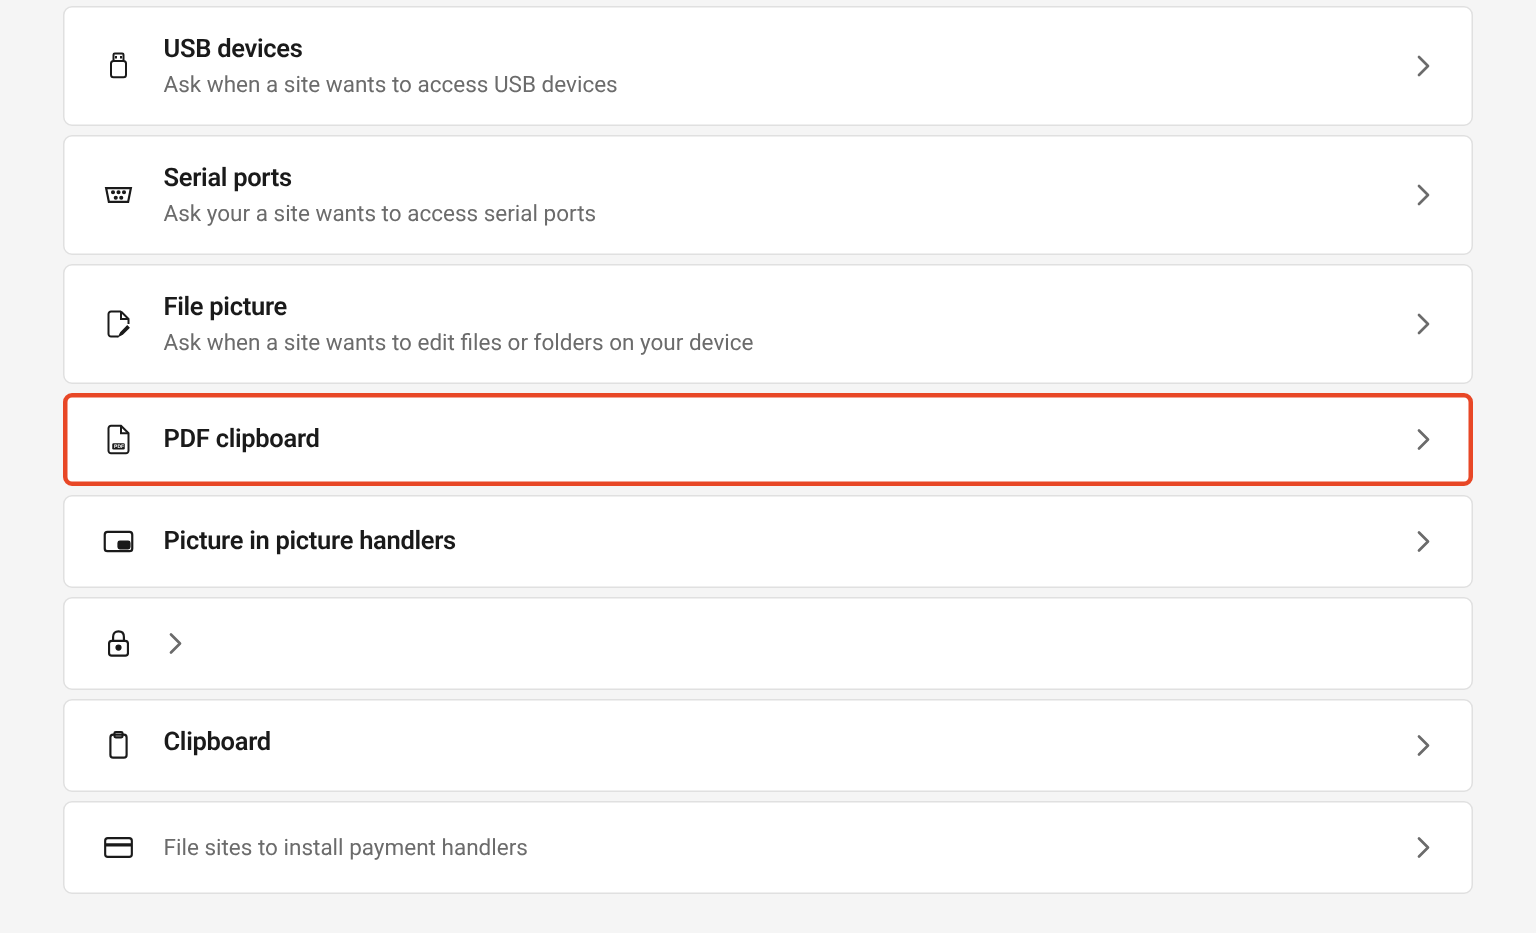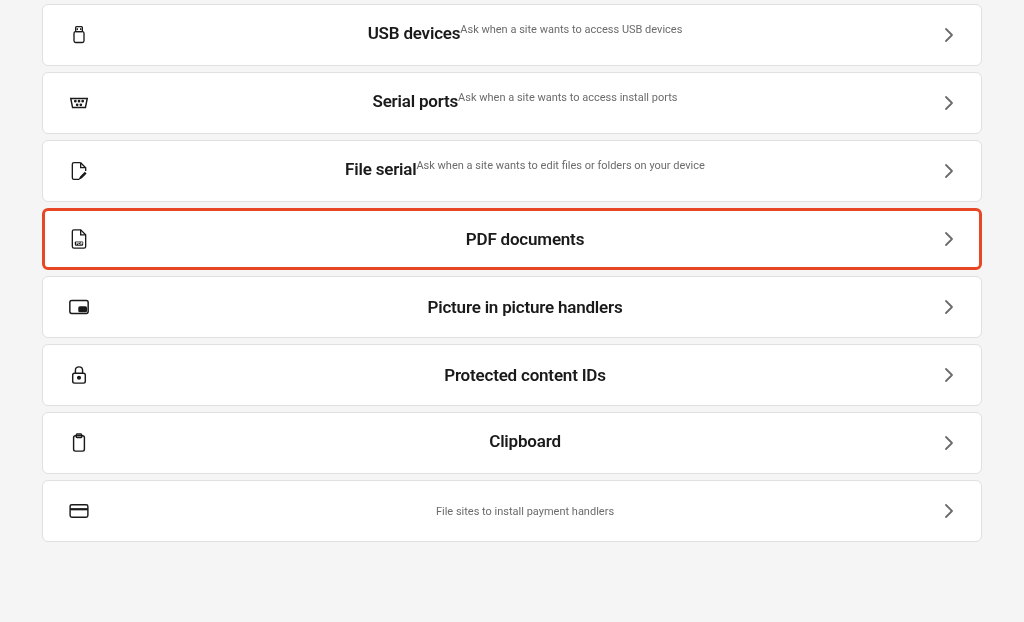--- a/index.html
+++ b/index.html
@@ -42,35 +42,34 @@
       flex-shrink: 0;
       display: flex;
       align-items: center;
       justify-content: center;
       margin-right: 18px;
       color: #1a1a1a;
     }
     .item-content {
       flex: 1;
       display: flex;
-      flex-direction: row;
+      flex-direction: column;
       justify-content: center;
     }
     .item-title {
       font-size: 17px;
       font-weight: 600;
       color: #1a1a1a;
       margin-bottom: 4px;
       letter-spacing: -0.2px;
     }
     .item-subtitle {
-      font-size: 11px;
+      font-size: 15px;
       color: #6b6b6b;
       font-weight: 400;
-      text-align: center;
     }
     .item-chevron {
       width: 16px;
       height: 16px;
       flex-shrink: 0;
       display: flex;
       align-items: center;
       justify-content: center;
       color: #6b6b6b;
     }
@@ -112,60 +111,60 @@
         <path d="M 3 2 L 21 2 L 19 12 L 5 12 Z"></path>
         <circle cx="8" cy="5" r="0.7" fill="currentColor"></circle>
         <circle cx="12" cy="5" r="0.7" fill="currentColor"></circle>
         <circle cx="16" cy="5" r="0.7" fill="currentColor"></circle>
         <circle cx="10" cy="9" r="0.7" fill="currentColor"></circle>
         <circle cx="14" cy="9" r="0.7" fill="currentColor"></circle>
       </svg>
     </div>
     <div class="item-content">
       <div class="item-title">Serial ports</div>
-      <div class="item-subtitle">Ask when a site wants to access install ports</div>
+      <div class="item-subtitle">Ask your a site wants to access serial ports</div>
     </div>
     <div class="item-chevron">
       <svg width="10" height="16" viewBox="0 0 10 16" fill="none" stroke="currentColor" stroke-width="1.8" stroke-linecap="round" stroke-linejoin="round">
         <path d="M2 2 L8 8 L2 14"></path>
       </svg>
     </div>
   </div>
 
   <div class="settings-item">
     <div class="item-icon">
       <svg width="20" height="20" viewBox="0 0 24 24" fill="none" stroke="currentColor" stroke-width="1.6">
         <path d="M14 2 L6 2 C5 2 4 3 4 4 L4 20 C4 21 5 22 6 22 L12 22"></path>
         <path d="M14 2 L14 8 L20 8"></path>
         <path d="M14 2 L20 8 L20 12"></path>
         <path d="M 20 15 L 15 20 L 13 21 L 14 19 L 19 14 Z" fill="currentColor"></path>
       </svg>
     </div>
     <div class="item-content">
-      <div class="item-title">File serial</div>
+      <div class="item-title">File picture</div>
       <div class="item-subtitle">Ask when a site wants to edit files or folders on your device</div>
     </div>
     <div class="item-chevron">
       <svg width="10" height="16" viewBox="0 0 10 16" fill="none" stroke="currentColor" stroke-width="1.8" stroke-linecap="round" stroke-linejoin="round">
         <path d="M2 2 L8 8 L2 14"></path>
       </svg>
     </div>
   </div>
 
   <div class="settings-item highlighted no-subtitle">
     <div class="item-icon">
       <svg width="20" height="22" viewBox="0 0 24 26" fill="none" stroke="currentColor" stroke-width="1.6">
         <path d="M14 2 L6 2 C5 2 4 3 4 4 L4 22 C4 23 5 24 6 24 L18 24 C19 24 20 23 20 22 L20 8 Z"></path>
         <path d="M14 2 L14 8 L20 8"></path>
         <rect x="7" y="16" width="10" height="5" rx="1" fill="currentColor" stroke="none"></rect>
         <text x="8.5" y="20" font-size="4" fill="#fff" font-family="Arial" font-weight="bold" stroke="none">PDF</text>
       </svg>
     </div>
     <div class="item-content">
-      <div class="item-title">PDF documents</div>
+      <div class="item-title">PDF clipboard</div>
     </div>
     <div class="item-chevron">
       <svg width="10" height="16" viewBox="0 0 10 16" fill="none" stroke="currentColor" stroke-width="1.8" stroke-linecap="round" stroke-linejoin="round">
         <path d="M2 2 L8 8 L2 14"></path>
       </svg>
     </div>
   </div>
 
   <div class="settings-item no-subtitle">
     <div class="item-icon">
@@ -185,23 +184,20 @@
   </div>
 
   <div class="settings-item no-subtitle">
     <div class="item-icon">
       <svg width="18" height="20" viewBox="0 0 20 22" fill="none" stroke="currentColor" stroke-width="1.6">
         <rect x="3" y="9" width="14" height="11" rx="2"></rect>
         <path d="M 6 9 L 6 6 C 6 3.5 7.5 2 10 2 C 12.5 2 14 3.5 14 6 L 14 9"></path>
         <circle cx="10" cy="14" r="1.5" fill="currentColor"></circle>
       </svg>
     </div>
-    <div class="item-content">
-      <div class="item-title">Protected content IDs</div>
-    </div>
     <div class="item-chevron">
       <svg width="10" height="16" viewBox="0 0 10 16" fill="none" stroke="currentColor" stroke-width="1.8" stroke-linecap="round" stroke-linejoin="round">
         <path d="M2 2 L8 8 L2 14"></path>
       </svg>
     </div>
   </div>
 
   <div class="settings-item">
     <div class="item-icon">
       <svg width="18" height="22" viewBox="0 0 20 24" fill="none" stroke="currentColor" stroke-width="1.6">

